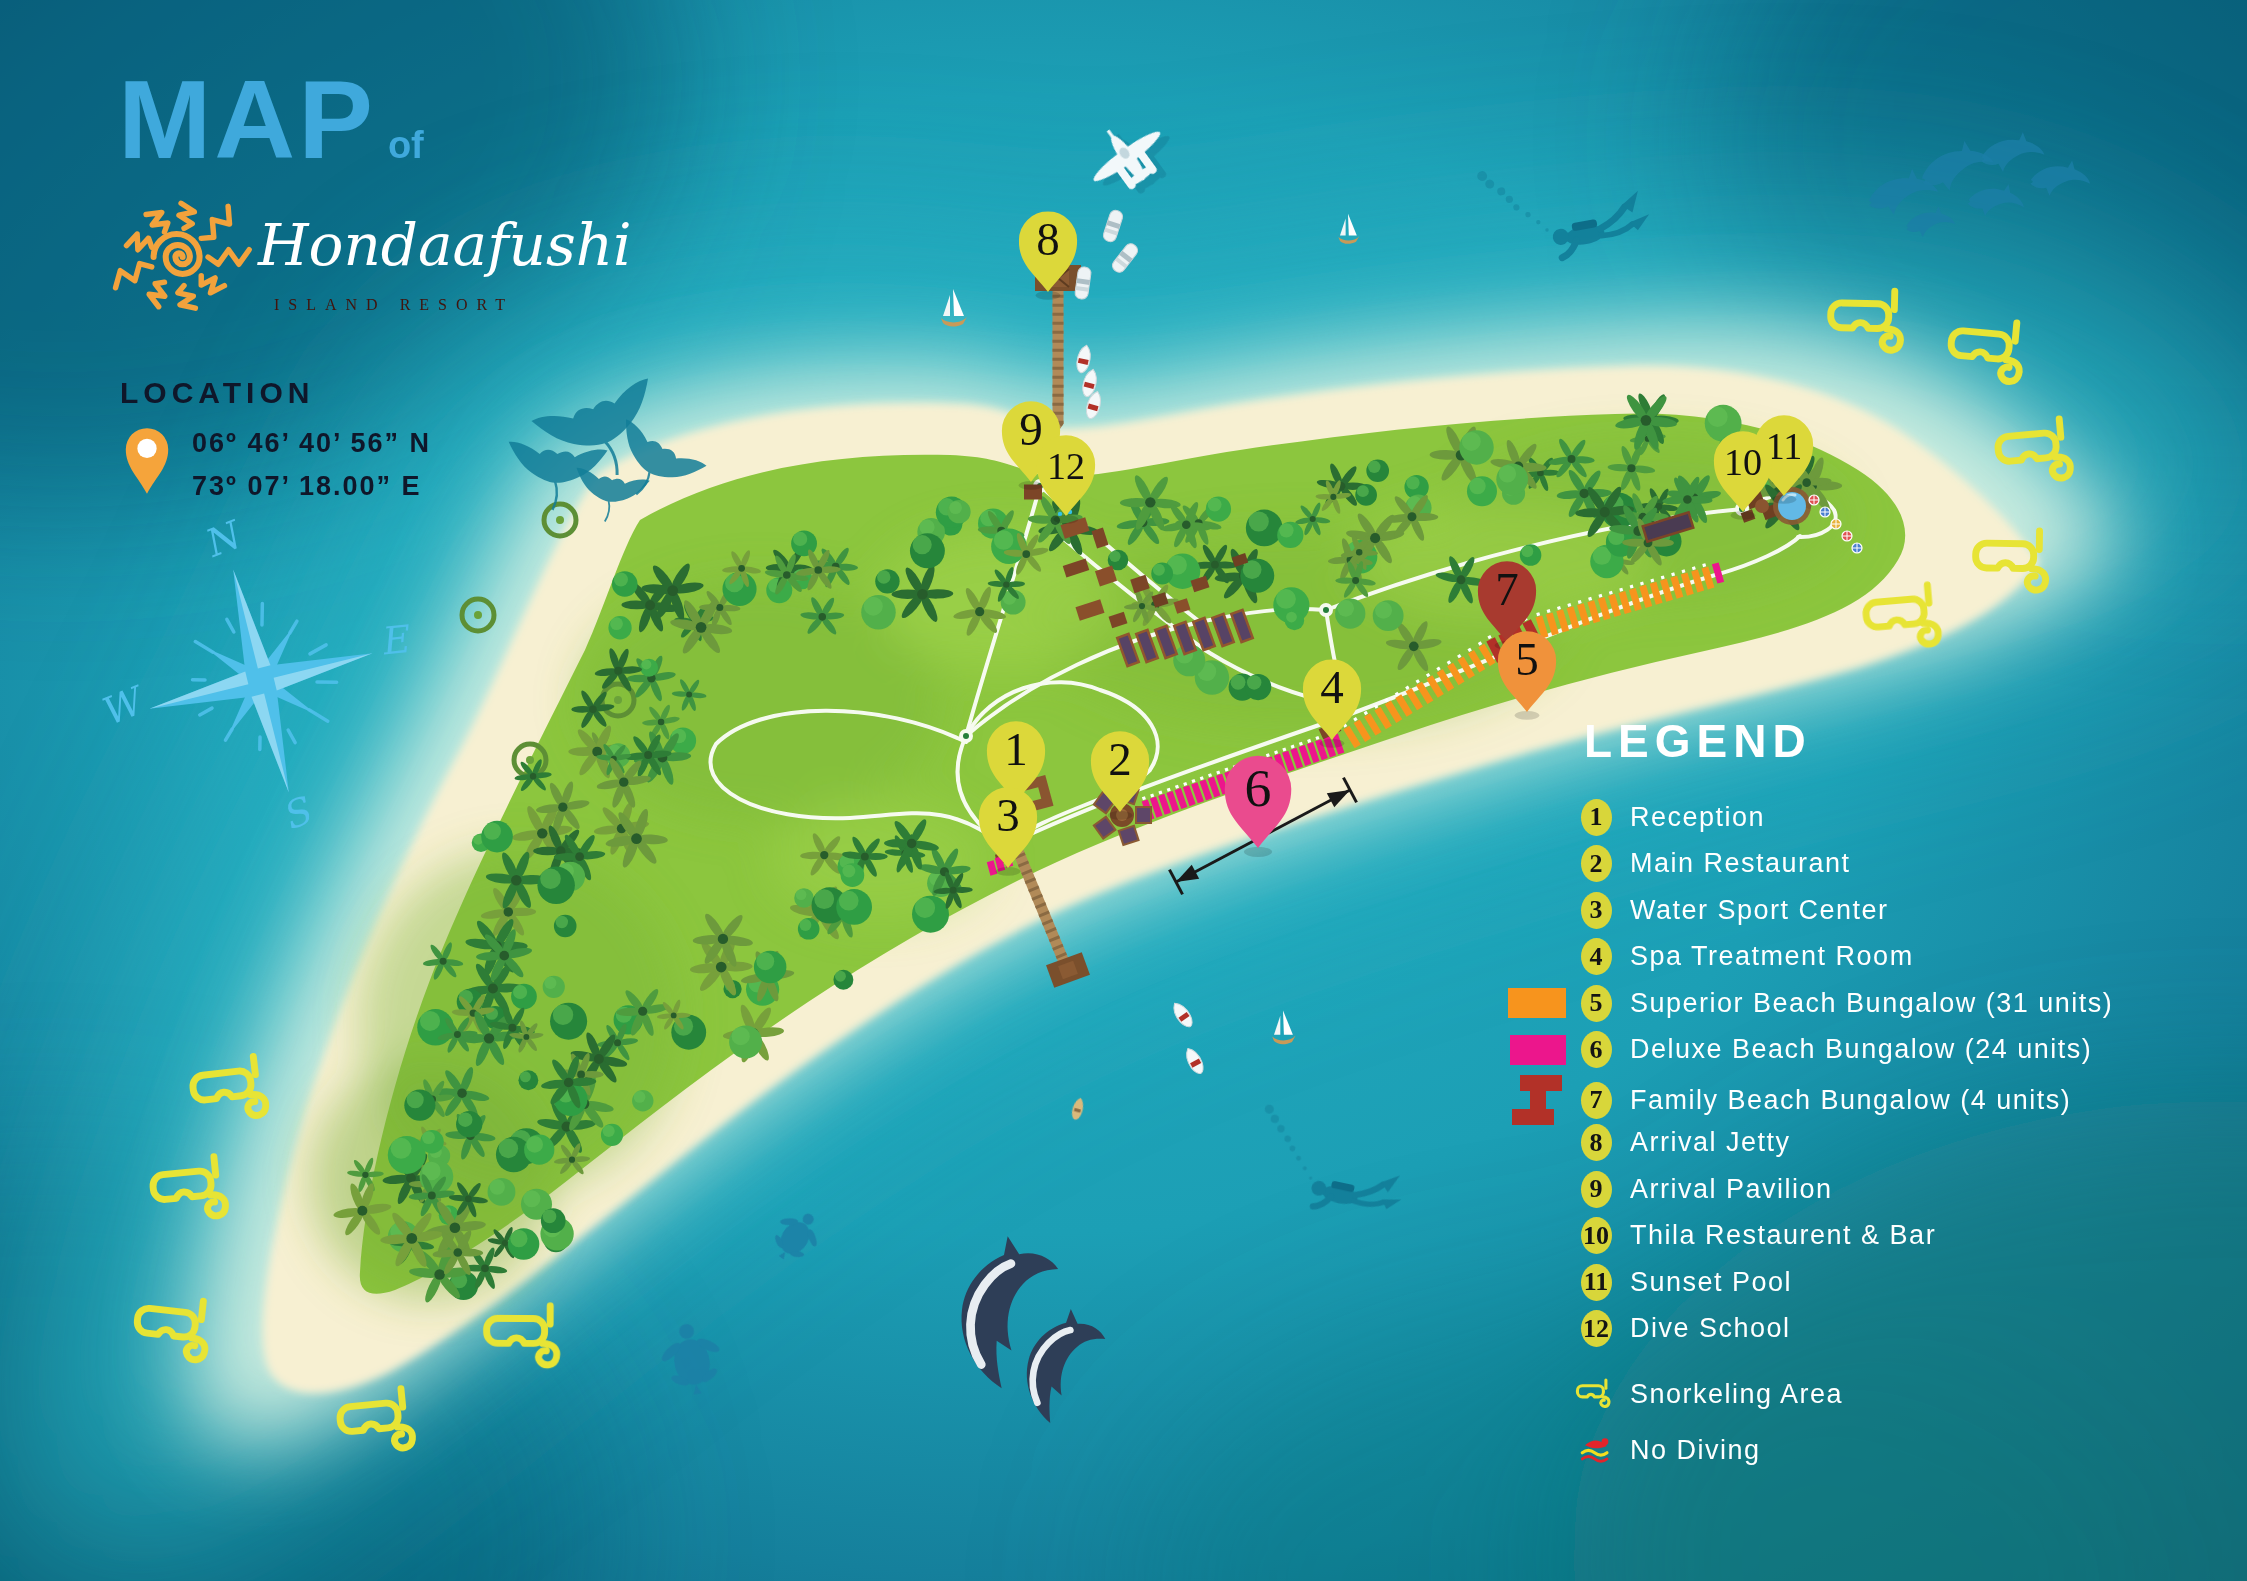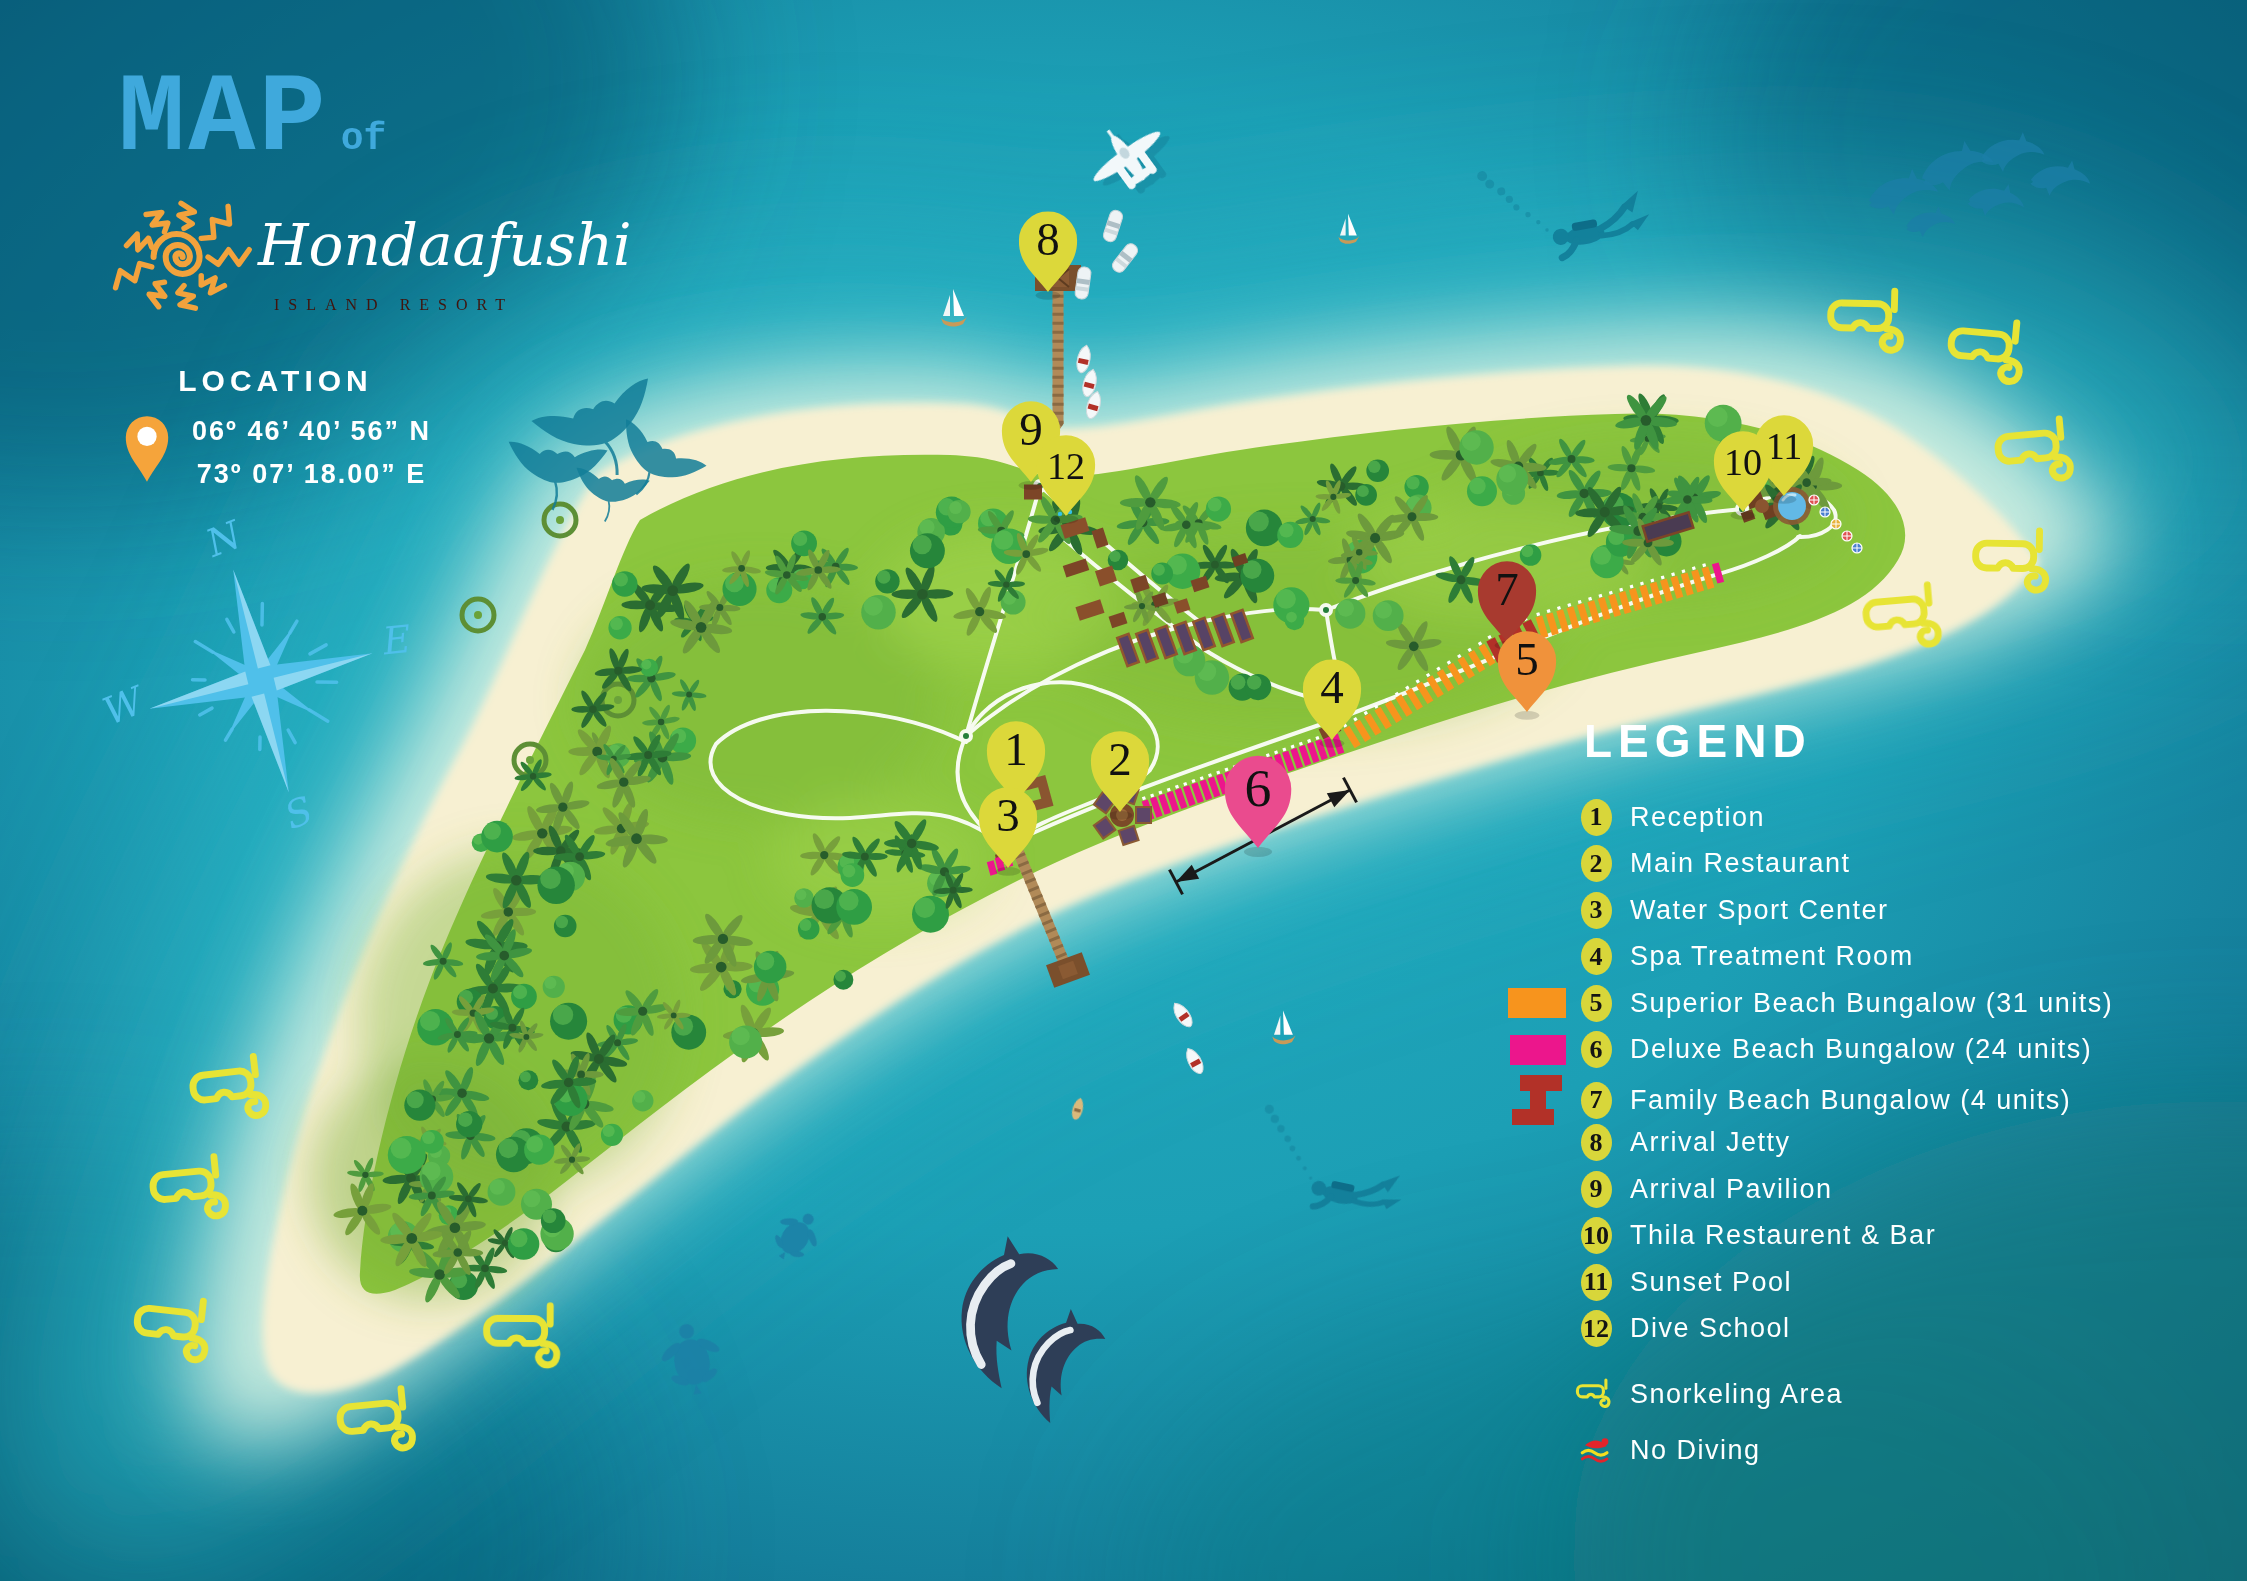--- a/index.html
+++ b/index.html
@@ -1,30 +1,30 @@
 <!DOCTYPE html>
 <html><head>
 <meta charset="utf-8">
 <style>
   html,body{margin:0;padding:0;background:#0d5a74;}
   .stage{position:relative;width:2247px;height:1581px;overflow:hidden;
          font-family:"Liberation Sans",sans-serif;background:#1595ad;}
   #map{position:absolute;inset:0;}
 
   .header{position:absolute;left:118px;top:64px;color:#3fa9dc;}
-  .title-row{display:flex;align-items:baseline;gap:12px;font-family:Liberation Mono, monospace;}
+  .title-row{display:flex;align-items:baseline;gap:12px;}
   .map-title{font-size:112px;font-weight:700;letter-spacing:3px;line-height:1;}
   .map-of{font-size:38px;font-weight:700;}
   .logo-row{display:flex;align-items:center;margin-top:6px;}
   #sunlogo{width:150px;height:150px;margin-left:-14px;flex:0 0 auto;}
   .logo-text{margin-left:4px;}
   .resort-name{font-family:"DejaVu Serif",serif;font-style:italic;font-size:58px;color:#fff;line-height:1;margin-top:16px;}
   .resort-sub{font-family:"Liberation Serif",serif;font-size:16px;letter-spacing:9px;color:#41140d;margin-top:22px;padding-left:16px;}
 
-  .location{position:absolute;left:120px;top:364px;color:#ffffff;text-align:center;}
+  .location{position:absolute;left:120px;top:376px;color:#0f172a;}
   .loc-head{font-size:30px;font-weight:700;letter-spacing:5px;}
   .loc-body{display:flex;gap:18px;margin-top:12px;align-items:flex-start;}
   #locpin{width:54px;height:74px;flex:0 0 auto;}
   .loc-lines{font-size:27px;letter-spacing:2px;line-height:1.6;font-weight:700;}
 
   #compass{position:absolute;left:96px;top:516px;width:330px;height:330px;}
 
   .legend{position:absolute;left:1496px;top:714px;width:760px;color:#fff;}
   .legend-title{font-size:46px;font-weight:700;letter-spacing:6px;margin-left:88px;margin-bottom:26px;}
   .lrow{display:grid;grid-template-columns:78px 44px 1fr;align-items:center;height:46.5px;}

